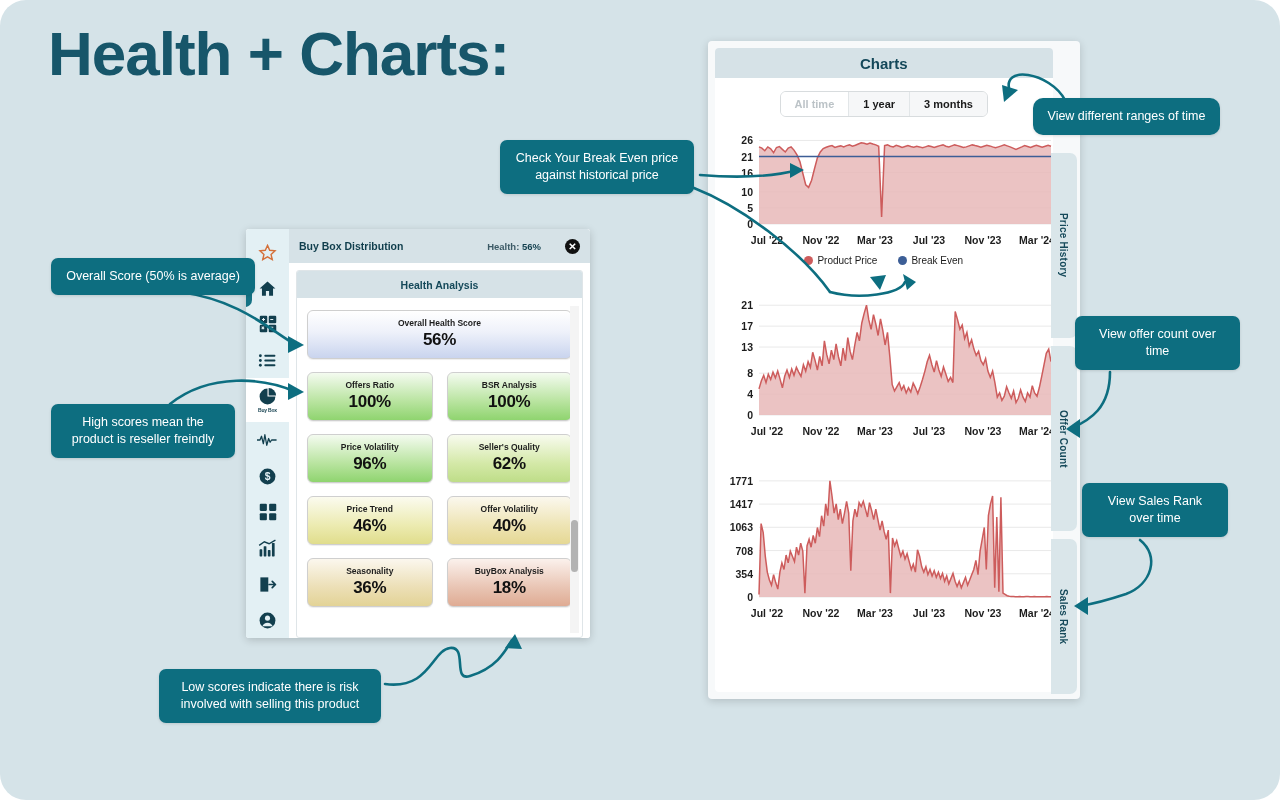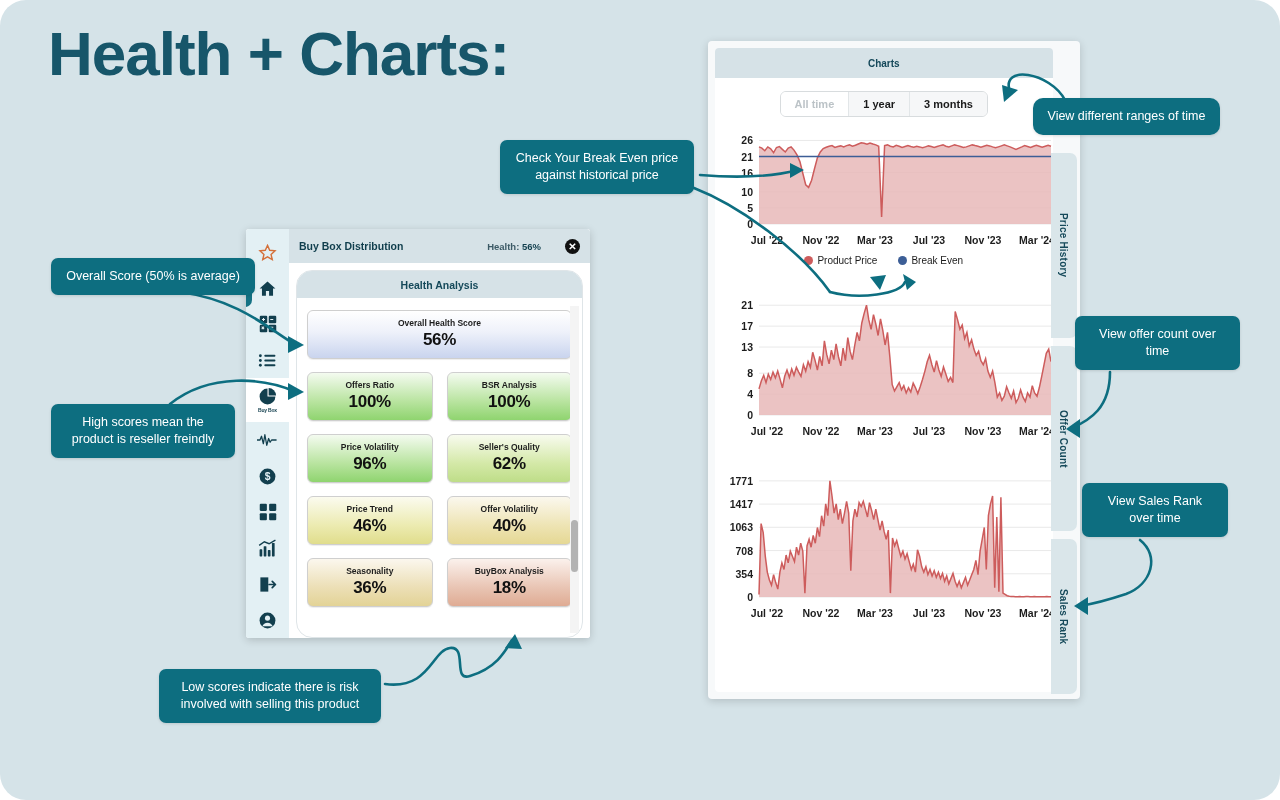--- a/index.html
+++ b/index.html
@@ -107,21 +107,21 @@
   }
   .health-body {
     flex: 1;
     padding: 7px 7px 0 7px;
     position: relative;
     overflow: hidden;
   }
   .ha-card {
     background: #fff;
     border: 1px solid #dfe5e8;
-    border-radius: 16px;
+    border-radius: 3px;
     height: 100%;
     display: flex; flex-direction: column;
     overflow: hidden;
   }
   .ha-header {
     height: 27px;
     background: #d6e2e7;
     display: flex; align-items: center; justify-content: center;
     font-size: 10.5px; font-weight: bold; color: #15495a;
     flex: 0 0 27px;
@@ -191,21 +191,21 @@
     background: #ffffff;
     margin: 7px 0 7px 7px;
     border-radius: 4px;
     display: flex; flex-direction: column;
     overflow: hidden;
   }
   .charts-header {
     height: 30px;
     background: #d6e2e7;
     display: flex; align-items: center; justify-content: center;
-    font-size: 10px; font-weight: bold; color: #14485a;
+    font-size: 15px; font-weight: bold; color: #14485a;
     flex: 0 0 30px;
   }
   .range-row {
     display: flex; justify-content: center;
     padding: 13px 0 7px 0;
   }
   .segctl {
     display: flex;
     border: 1px solid #d8dcde;
     border-radius: 6px;

